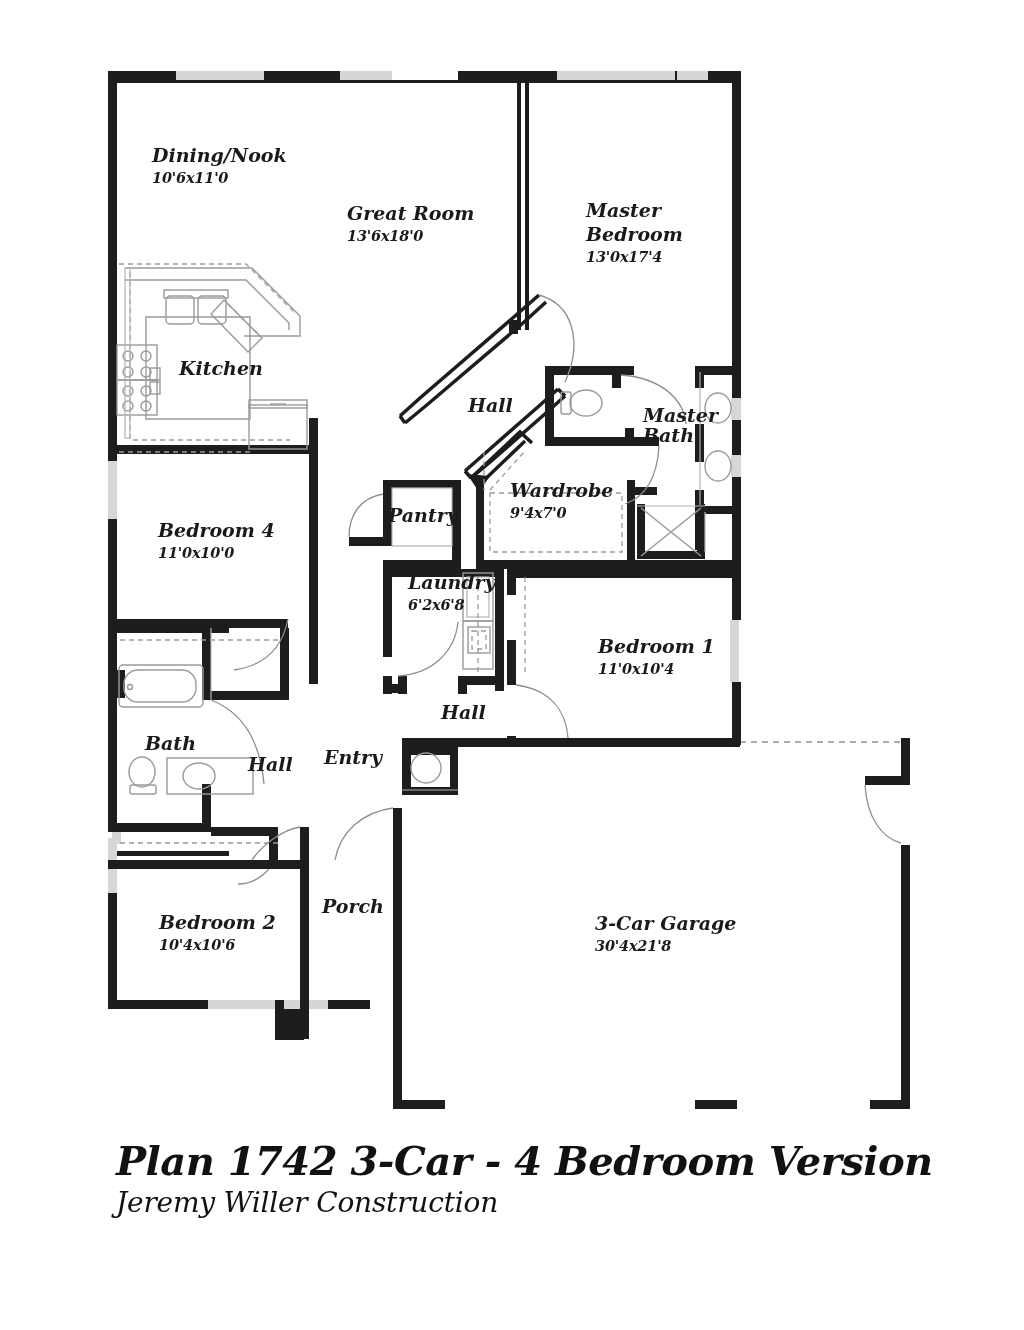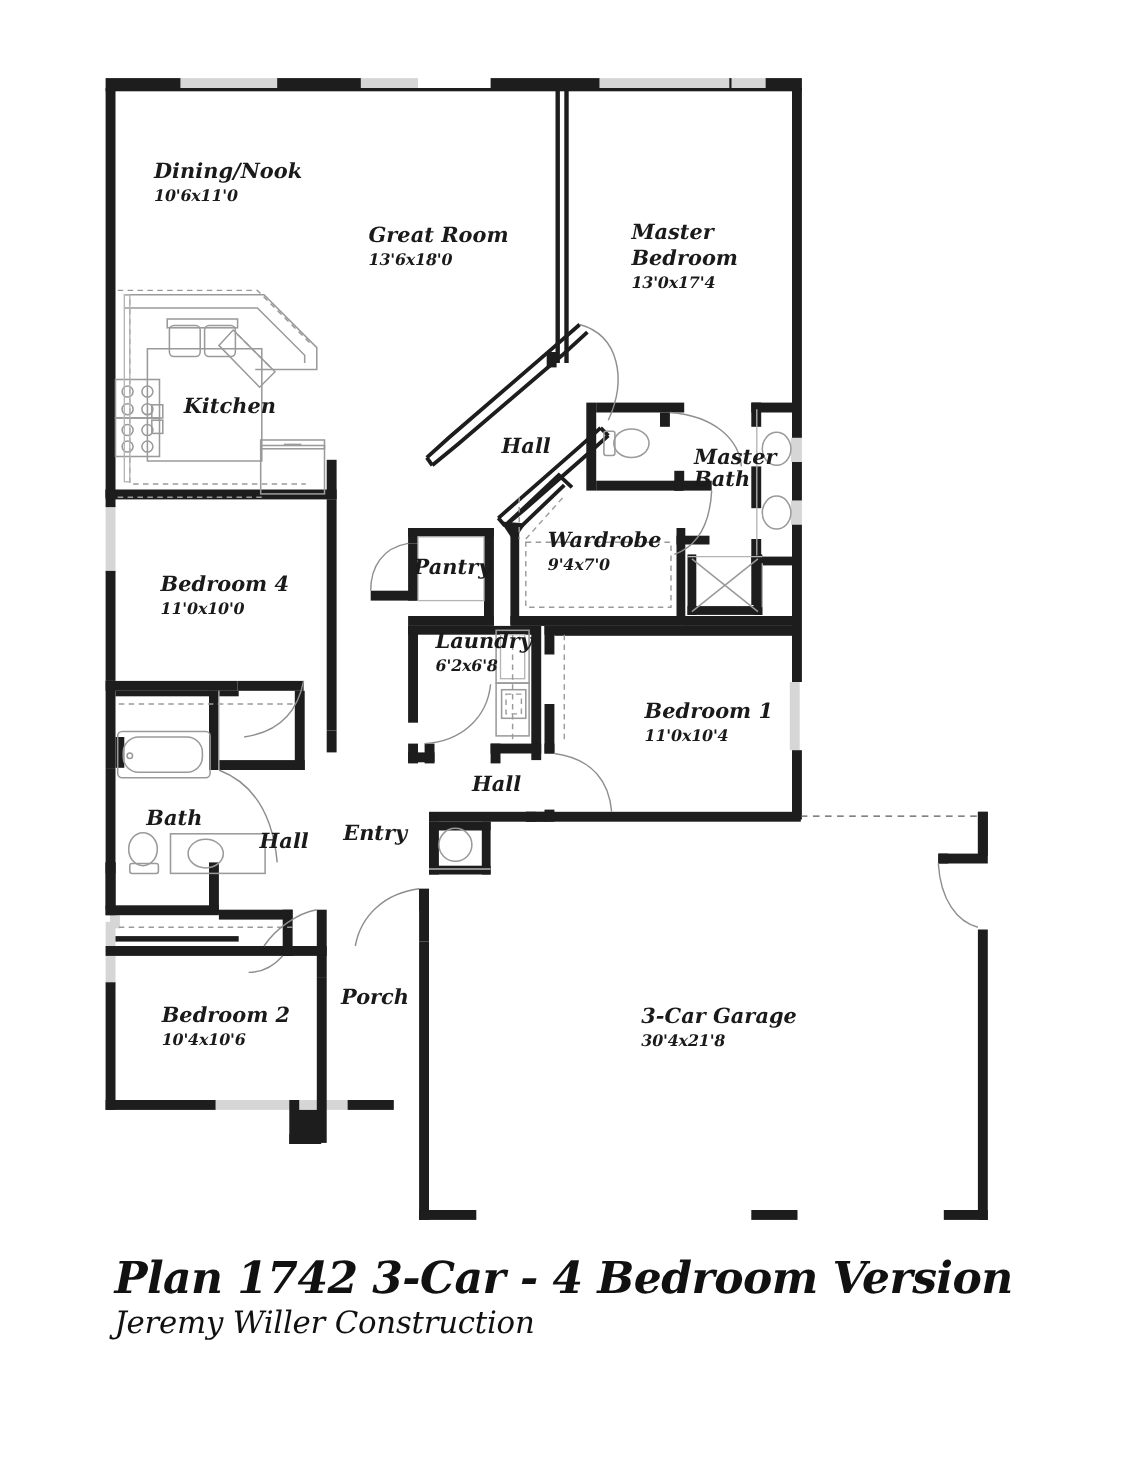--- a/index.html
+++ b/index.html
@@ -10,21 +10,21 @@
   }
   body {
     width: 1024px;
     height: 1330px;
     position: relative;
     overflow: hidden;
     font-family: "DejaVu Serif", serif;
   }
   #plan-root {
     position: absolute;
-    left: 0; top: 0;
+    left: 12px; top: 0;
     width: 839px;
     height: 1330px;
   }
   svg#floorplan {
     display: block;
     width: 1024px;
     height: 1330px;
   }
   .wall        { fill: #1d1d1d; stroke: none; }
   .wall-line   { stroke: #1d1d1d; fill: none; }

